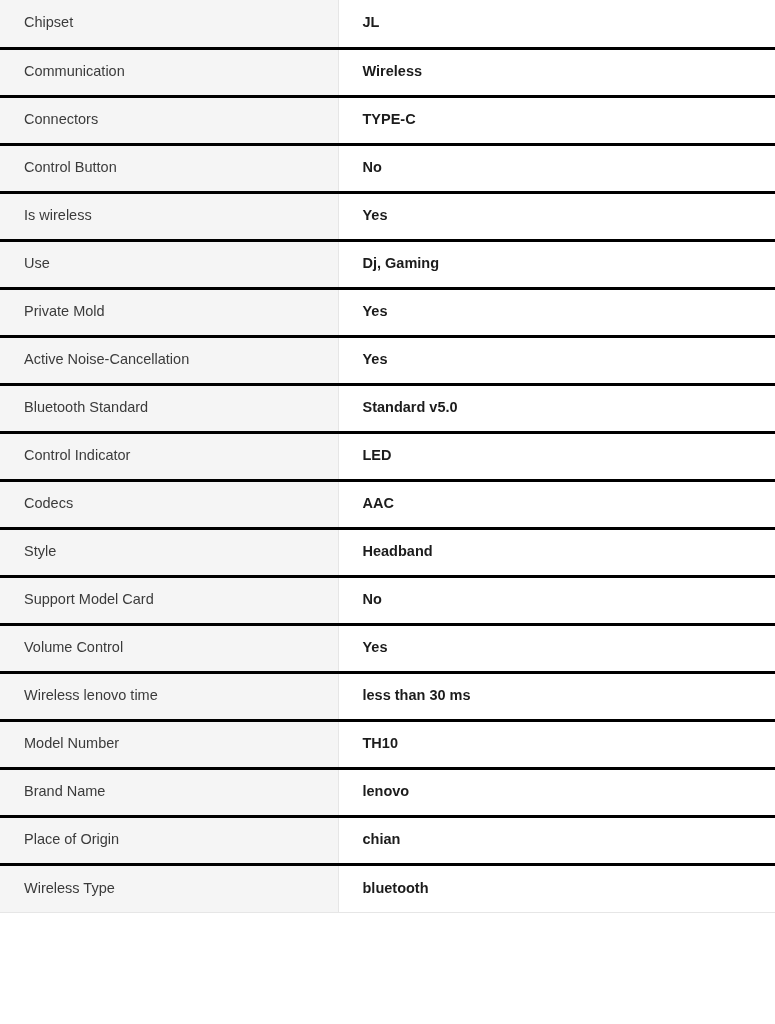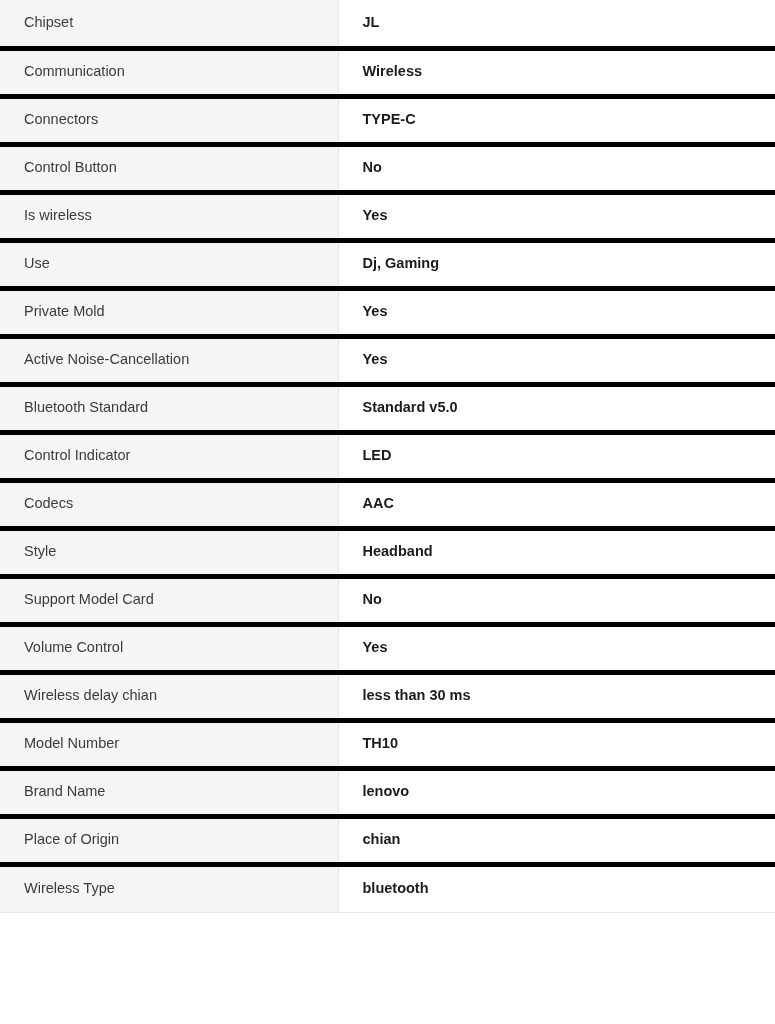--- a/index.html
+++ b/index.html
@@ -14,21 +14,21 @@
   }
   .spec-table {
     width: 775px;
     border-collapse: collapse;
     table-layout: fixed;
   }
   .spec-table tr {
     height: 48px;
   }
   .spec-table td {
-    border-top: 5px solid #000000;
+    border-top: 3px solid #000000;
     border-bottom: 1px solid #e6e6e6;
     padding: 0 0 0 24px;
     vertical-align: middle;
     font-size: 14.5px;
     line-height: 1.35;
     box-sizing: border-box;
     height: 48px;
   }
   .spec-table td.key {
     width: 338px;
@@ -103,21 +103,21 @@
     </tr>
     <tr>
       <td class="key">Support Model Card</td>
       <td class="val">No</td>
     </tr>
     <tr>
       <td class="key">Volume Control</td>
       <td class="val">Yes</td>
     </tr>
     <tr>
-      <td class="key">Wireless delay chian</td>
+      <td class="key">Wireless lenovo time</td>
       <td class="val">less than 30 ms</td>
     </tr>
     <tr>
       <td class="key">Model Number</td>
       <td class="val">TH10</td>
     </tr>
     <tr>
       <td class="key">Brand Name</td>
       <td class="val">lenovo</td>
     </tr>

